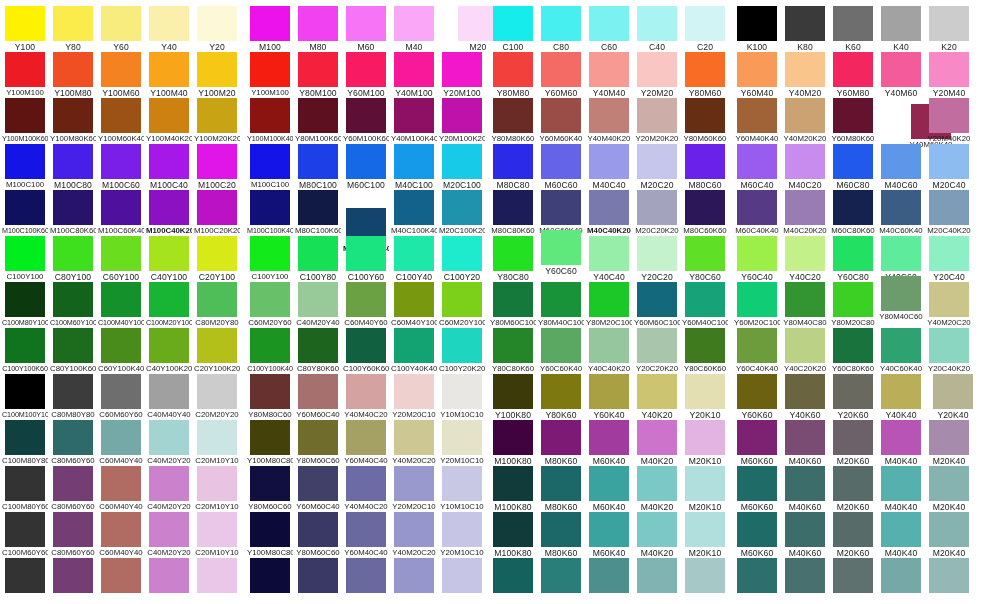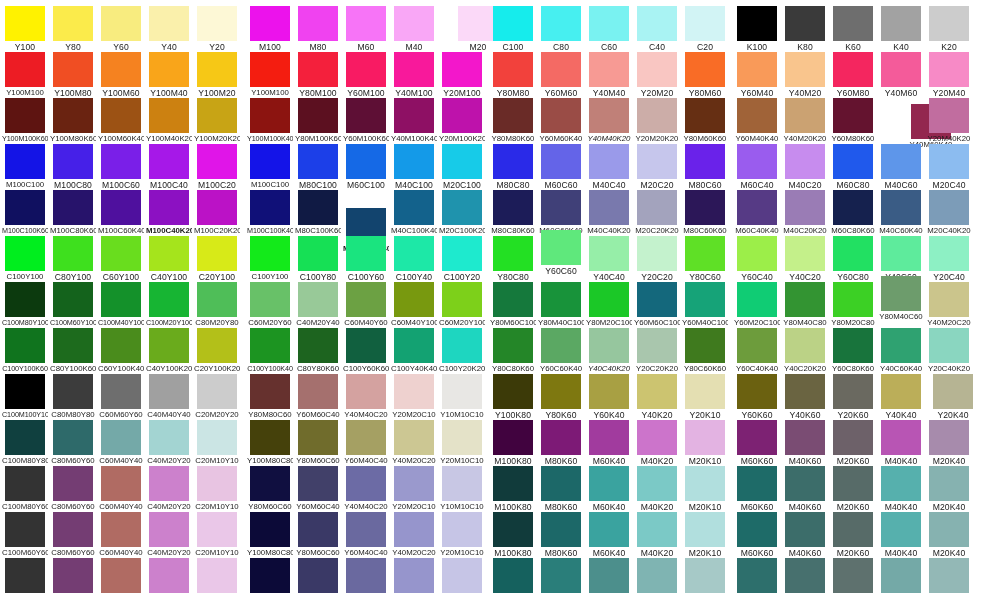--- a/index.html
+++ b/index.html
@@ -622,21 +622,21 @@
         <div class="swatch-label lbl-l">Y80M60</div>
       </div>
       <div class="swatch-cell" style="left: 0px; top: 98px;">
         <div class="swatch-chip" title="Y80M80K60" style="background: rgb(106, 43, 39);"></div>
         <div class="swatch-label lbl-m">Y80M80K60</div>
       </div>
       <div class="swatch-cell" style="left: 48px; top: 98px;">
         <div class="swatch-chip" title="Y60M60K40" style="background: rgb(154, 76, 70);"></div>
         <div class="swatch-label lbl-m">Y60M60K40</div>
       </div>
-      <div class="swatch-cell" style="left: 96px; top: 98px; font-style: italic;">
+      <div class="swatch-cell" style="left: 96px; top: 98px;">
         <div class="swatch-chip" title="Y40M40K20" style="background: rgb(192, 128, 120);"></div>
         <div class="swatch-label lbl-m">Y40M40K20</div>
       </div>
       <div class="swatch-cell" style="left: 144px; top: 98px;">
         <div class="swatch-chip" title="Y20M20K20" style="background: rgb(204, 173, 168);"></div>
         <div class="swatch-label lbl-m">Y20M20K20</div>
       </div>
       <div class="swatch-cell" style="left: 192px; top: 98px;">
         <div class="swatch-chip" title="Y80M60K60" style="background: rgb(102, 47, 19);"></div>
         <div class="swatch-label lbl-m">Y80M60K60</div>
@@ -662,21 +662,21 @@
         <div class="swatch-label lbl-l">M80C60</div>
       </div>
       <div class="swatch-cell" style="left: 0px; top: 190px;">
         <div class="swatch-chip" title="M80C80K60" style="background: rgb(28, 28, 88);"></div>
         <div class="swatch-label lbl-m">M80C80K60</div>
       </div>
       <div class="swatch-cell" style="left: 48px; top: 190px;">
         <div class="swatch-chip" title="M60C60K40" style="background: rgb(64, 64, 120);"></div>
         <div class="swatch-label lbl-m">M60C60K40</div>
       </div>
-      <div class="swatch-cell" style="left: 96px; top: 190px;">
+      <div class="swatch-cell" style="left: 96px; top: 190px; font-weight: bold;">
         <div class="swatch-chip" title="M40C40K20" style="background: rgb(121, 121, 173);"></div>
         <div class="swatch-label lbl-m">M40C40K20</div>
       </div>
       <div class="swatch-cell" style="left: 144px; top: 190px;">
         <div class="swatch-chip" title="M20C20K20" style="background: rgb(163, 163, 189);"></div>
         <div class="swatch-label lbl-m">M20C20K20</div>
       </div>
       <div class="swatch-cell" style="left: 192px; top: 190px;">
         <div class="swatch-chip" title="M80C60K60" style="background: rgb(44, 23, 88);"></div>
         <div class="swatch-label lbl-m">M80C60K60</div>
@@ -722,21 +722,21 @@
         <div class="swatch-label lbl-m">Y60M40C100</div>
       </div>
       <div class="swatch-cell" style="left: 0px; top: 328px;">
         <div class="swatch-chip" title="Y80C80K60" style="background: rgb(36, 134, 40);"></div>
         <div class="swatch-label lbl-m">Y80C80K60</div>
       </div>
       <div class="swatch-cell" style="left: 48px; top: 328px;">
         <div class="swatch-chip" title="Y60C60K40" style="background: rgb(91, 168, 99);"></div>
         <div class="swatch-label lbl-m">Y60C60K40</div>
       </div>
-      <div class="swatch-cell" style="left: 96px; top: 328px; font-style: italic;">
+      <div class="swatch-cell" style="left: 96px; top: 328px;">
         <div class="swatch-chip" title="Y40C40K20" style="background: rgb(150, 198, 158);"></div>
         <div class="swatch-label lbl-m">Y40C40K20</div>
       </div>
       <div class="swatch-cell" style="left: 144px; top: 328px;">
         <div class="swatch-chip" title="Y20C20K20" style="background: rgb(169, 198, 173);"></div>
         <div class="swatch-label lbl-m">Y20C20K20</div>
       </div>
       <div class="swatch-cell" style="left: 192px; top: 328px;">
         <div class="swatch-chip" title="Y80C60K60" style="background: rgb(63, 122, 30);"></div>
         <div class="swatch-label lbl-m">Y80C60K60</div>

